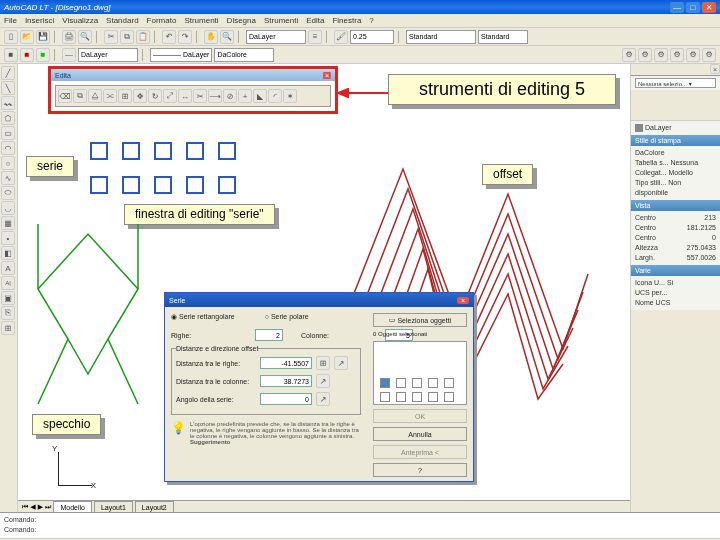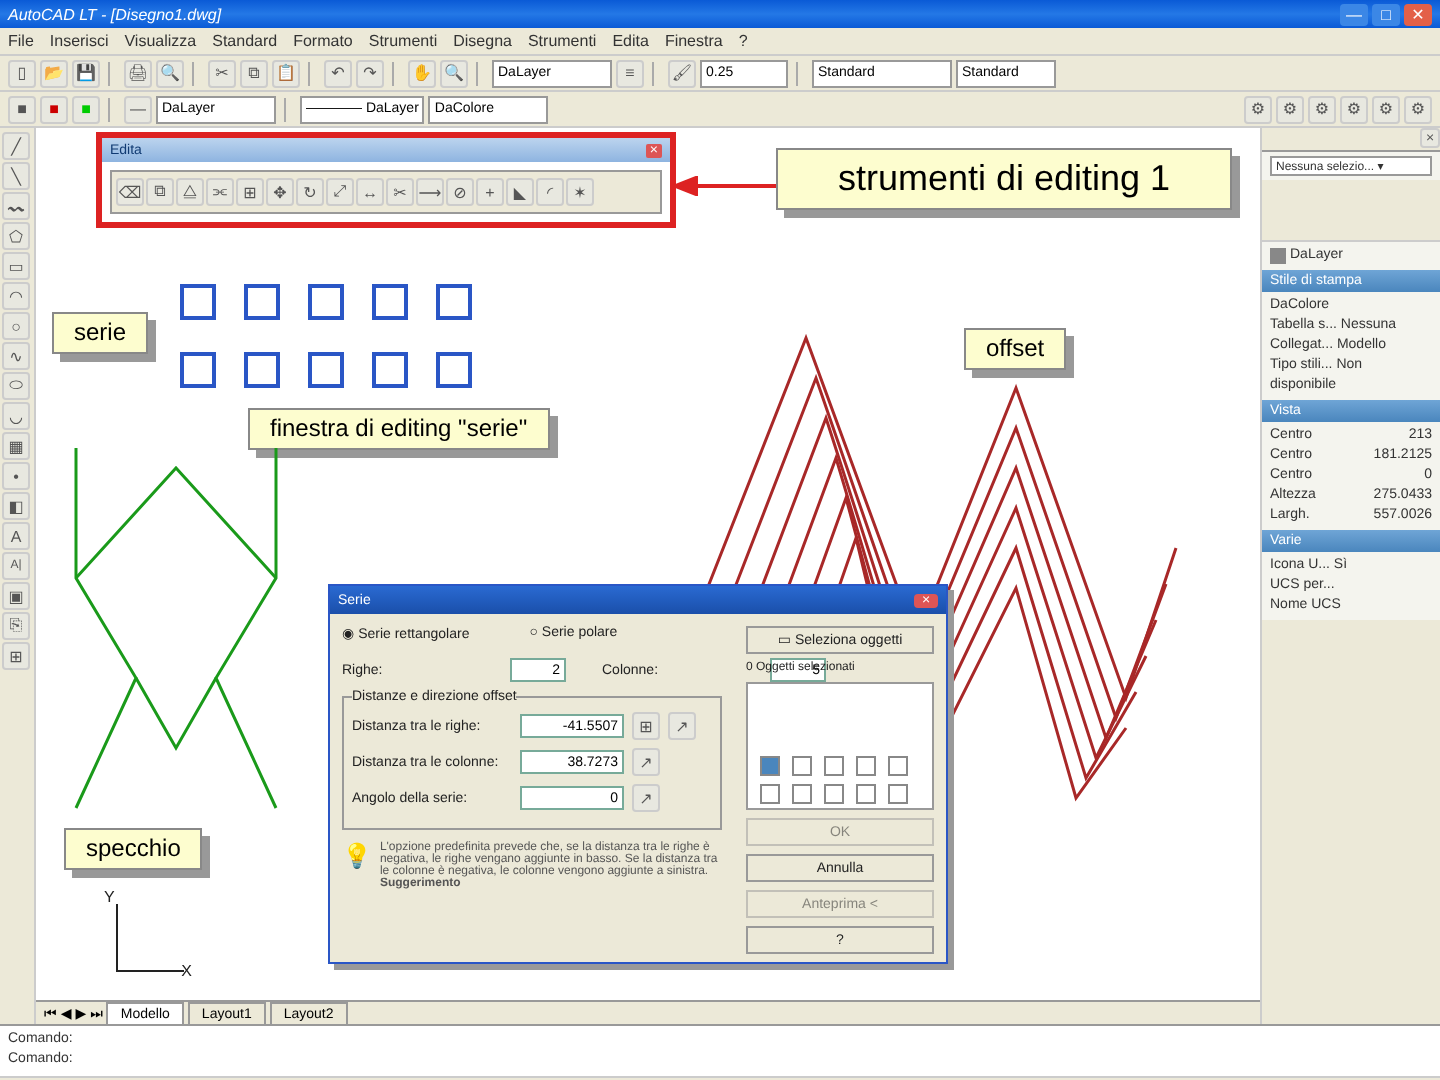--- a/index.html
+++ b/index.html
@@ -214,21 +214,21 @@
         <span class="tbtn">✶</span>
       </div>
     </div>
 
     <svg class="arrow-red" style="top:24px; left:320px; width:50px; height:10px;">
       <line x1="50" y1="5" x2="6" y2="5" stroke="#d22" stroke-width="2"></line>
       <polygon points="0,5 10,1 10,9"></polygon>
     </svg>
 
     <div class="callout big" style="top:10px; left:370px; width:228px;">
-      <div style="text-align:center;">strumenti di editing 1</div>
+      <div style="text-align:center;">strumenti di editing 5</div>
     </div>
 
     <div class="callout sm" style="top:92px; left:8px;">
       <span>serie</span>
     </div>
 
     <div class="callout sm" style="top:100px; left:464px;">
       <span>offset</span>
     </div>
 

